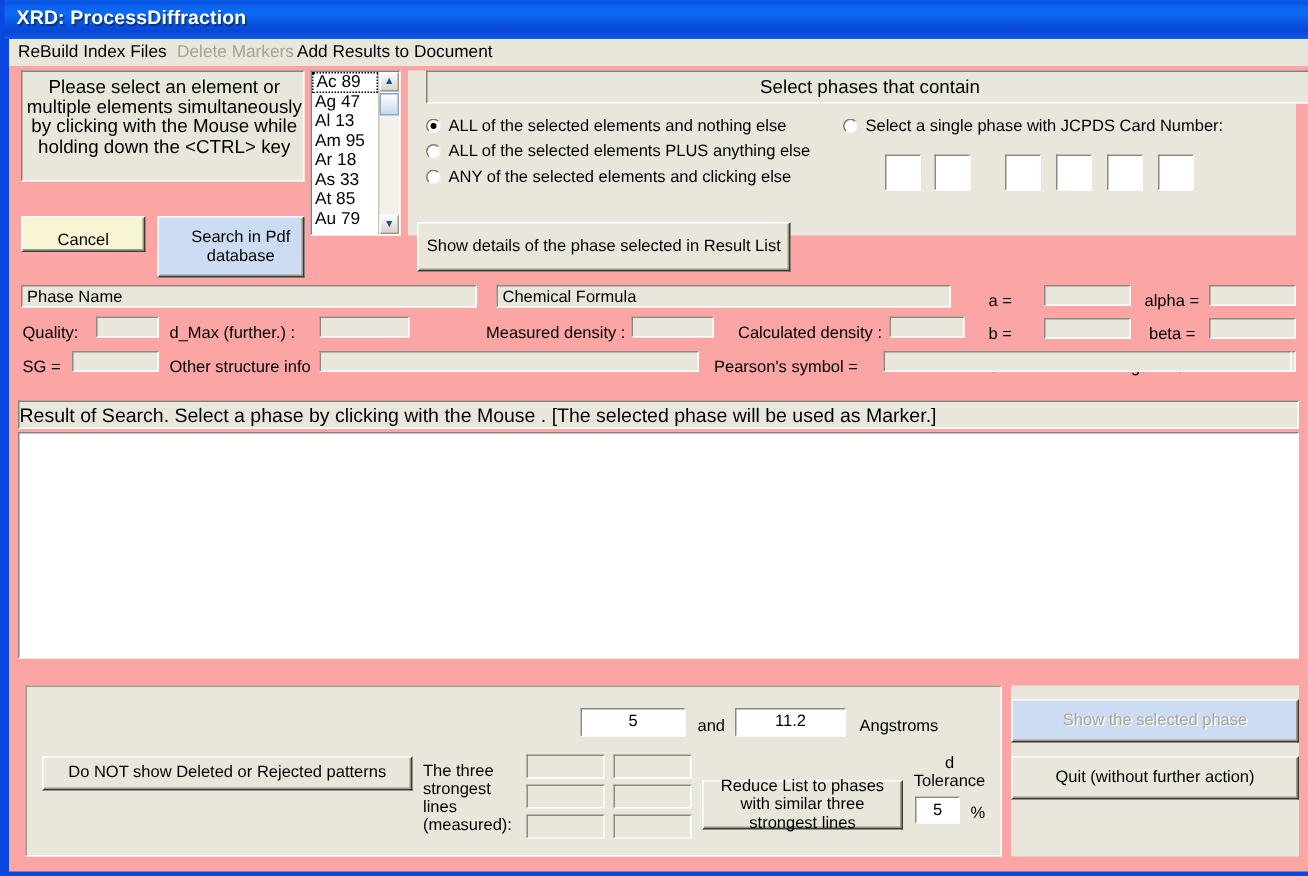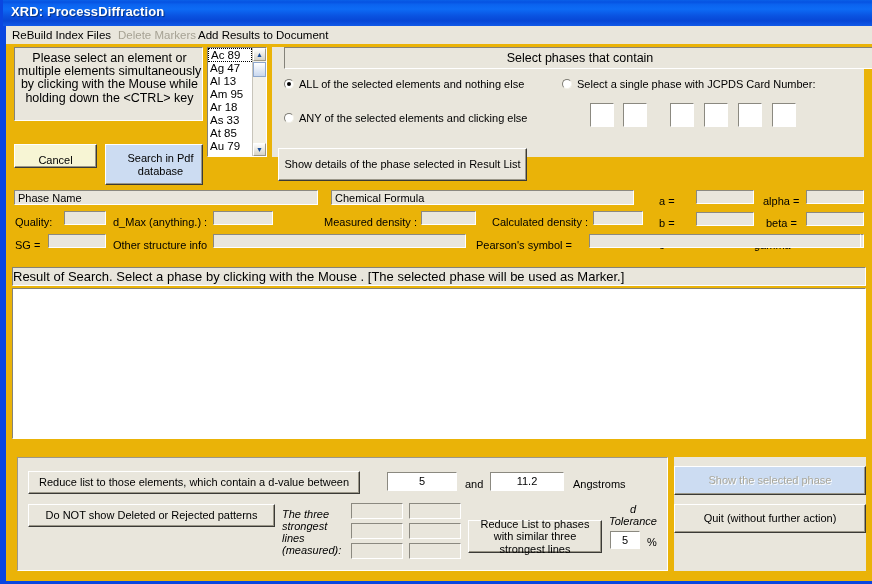--- a/index.html
+++ b/index.html
@@ -50,21 +50,21 @@
     letter-spacing: 0.1px;
     white-space: nowrap;
   }
 
   #client {
     position: absolute;
     left: 3px;
     top: 26px;
     width: 866px;
     height: 555px;
-    background: #eab308;
+    background: #fca5a5;
     overflow: hidden;
   }
 
   
   #menubar {
     position: absolute;
     left: 0; top: 0;
     width: 866px;
     height: 18px;
     background: #e9e6dc;
@@ -146,21 +146,21 @@
   .btn.disabled { color: #a9a79b; text-shadow: 1px 1px 0 #ffffff; }
 
   
   .lbl {
     position: absolute;
     font-size: 11px;
     color: #000;
     white-space: nowrap;
     line-height: 12px;
   }
-  .lbl.multi { white-space: normal; line-height: 12px; font-style: italic; }
+  .lbl.multi { white-space: normal; line-height: 12px; }
 
   
   .radio {
     position: absolute;
     display: flex;
     align-items: flex-start;
     font-size: 11px;
     white-space: nowrap;
   }
   .radio .dot {
@@ -372,20 +372,24 @@
       </div>
     </div>
 
     <div id="phase-group">
       <div id="phase-header" class="sunken">Select phases that contain</div>
 
       <div class="radio" style="left:12px; top:31px;">
         <span class="dot checked"></span>
         <span>ALL of the selected elements and nothing else</span>
       </div>
+      <div class="radio" style="left:12px; top:48px;">
+        <span class="dot"></span>
+        <span>ALL of the selected elements PLUS anything else</span>
+      </div>
       <div class="radio" style="left:12px; top:65px;">
         <span class="dot"></span>
         <span>ANY of the selected elements and clicking else</span>
       </div>
 
       <div class="radio" style="left:290px; top:31px;">
         <span class="dot"></span>
         <span>Select a single phase with JCPDS Card Number:</span>
       </div>
 
@@ -423,21 +427,21 @@
     <div class="field" style="left:690px; top:208px; width:58px; height:14px;"></div>
     <div class="lbl" style="left:748px; top:213px;">gamma =</div>
     <div class="field" style="left:800px; top:208px; width:58px; height:14px;"></div>
 
     <div class="field" style="left:8px; top:164px; width:304px; height:15px;">Phase Name</div>
     <div class="field" style="left:325px; top:164px; width:303px; height:15px;">Chemical Formula</div>
 
     <div class="lbl" style="left:9px; top:190px;">Quality:</div>
     <div class="field" style="left:58px; top:185px; width:42px; height:14px;"></div>
 
-    <div class="lbl" style="left:107px; top:190px;">d_Max (anything.) :</div>
+    <div class="lbl" style="left:107px; top:190px;">d_Max (further.) :</div>
     <div class="field" style="left:207px; top:185px; width:60px; height:14px;"></div>
 
     <div class="lbl" style="left:318px; top:190px;">Measured density :</div>
     <div class="field" style="left:415px; top:185px; width:55px; height:14px;"></div>
 
     <div class="lbl" style="left:486px; top:190px;">Calculated density :</div>
     <div class="field" style="left:587px; top:185px; width:50px; height:14px;"></div>
 
     <div class="lbl" style="left:9px; top:213px;">SG =</div>
     <div class="field" style="left:42px; top:208px; width:58px; height:14px;"></div>
@@ -446,23 +450,20 @@
     <div class="field" style="left:207px; top:208px; width:253px; height:14px;"></div>
 
     <div class="lbl" style="left:470px; top:213px;">Pearson's symbol =</div>
     <div class="field" style="left:583px; top:208px; width:272px; height:14px;"></div>
 
     <div id="result-header" class="sunken">Result of Search.   Select a phase by clicking with the Mouse . [The selected phase will be used as Marker.]</div>
     <div id="result-list"></div>
 
     <div id="bottom-left-panel" class="groupbox">
 
-      <div class="btn outline" style="left:10px; top:13px; width:332px; height:23px;">
-        <span>Reduce list to those elements, which contain a d-value between</span>
-      </div>
 
       <div class="field white center" style="left:369px; top:14px; width:70px; height:19px;">5</div>
 
       <div class="lbl" style="left:447px; top:20px;">and</div>
 
       <div class="field white center" style="left:472px; top:14px; width:74px; height:19px;">11.2</div>
 
       <div class="lbl" style="left:555px; top:20px;">Angstroms</div>
 
       <div class="btn outline" style="left:10px; top:46px; width:247px; height:23px;">

